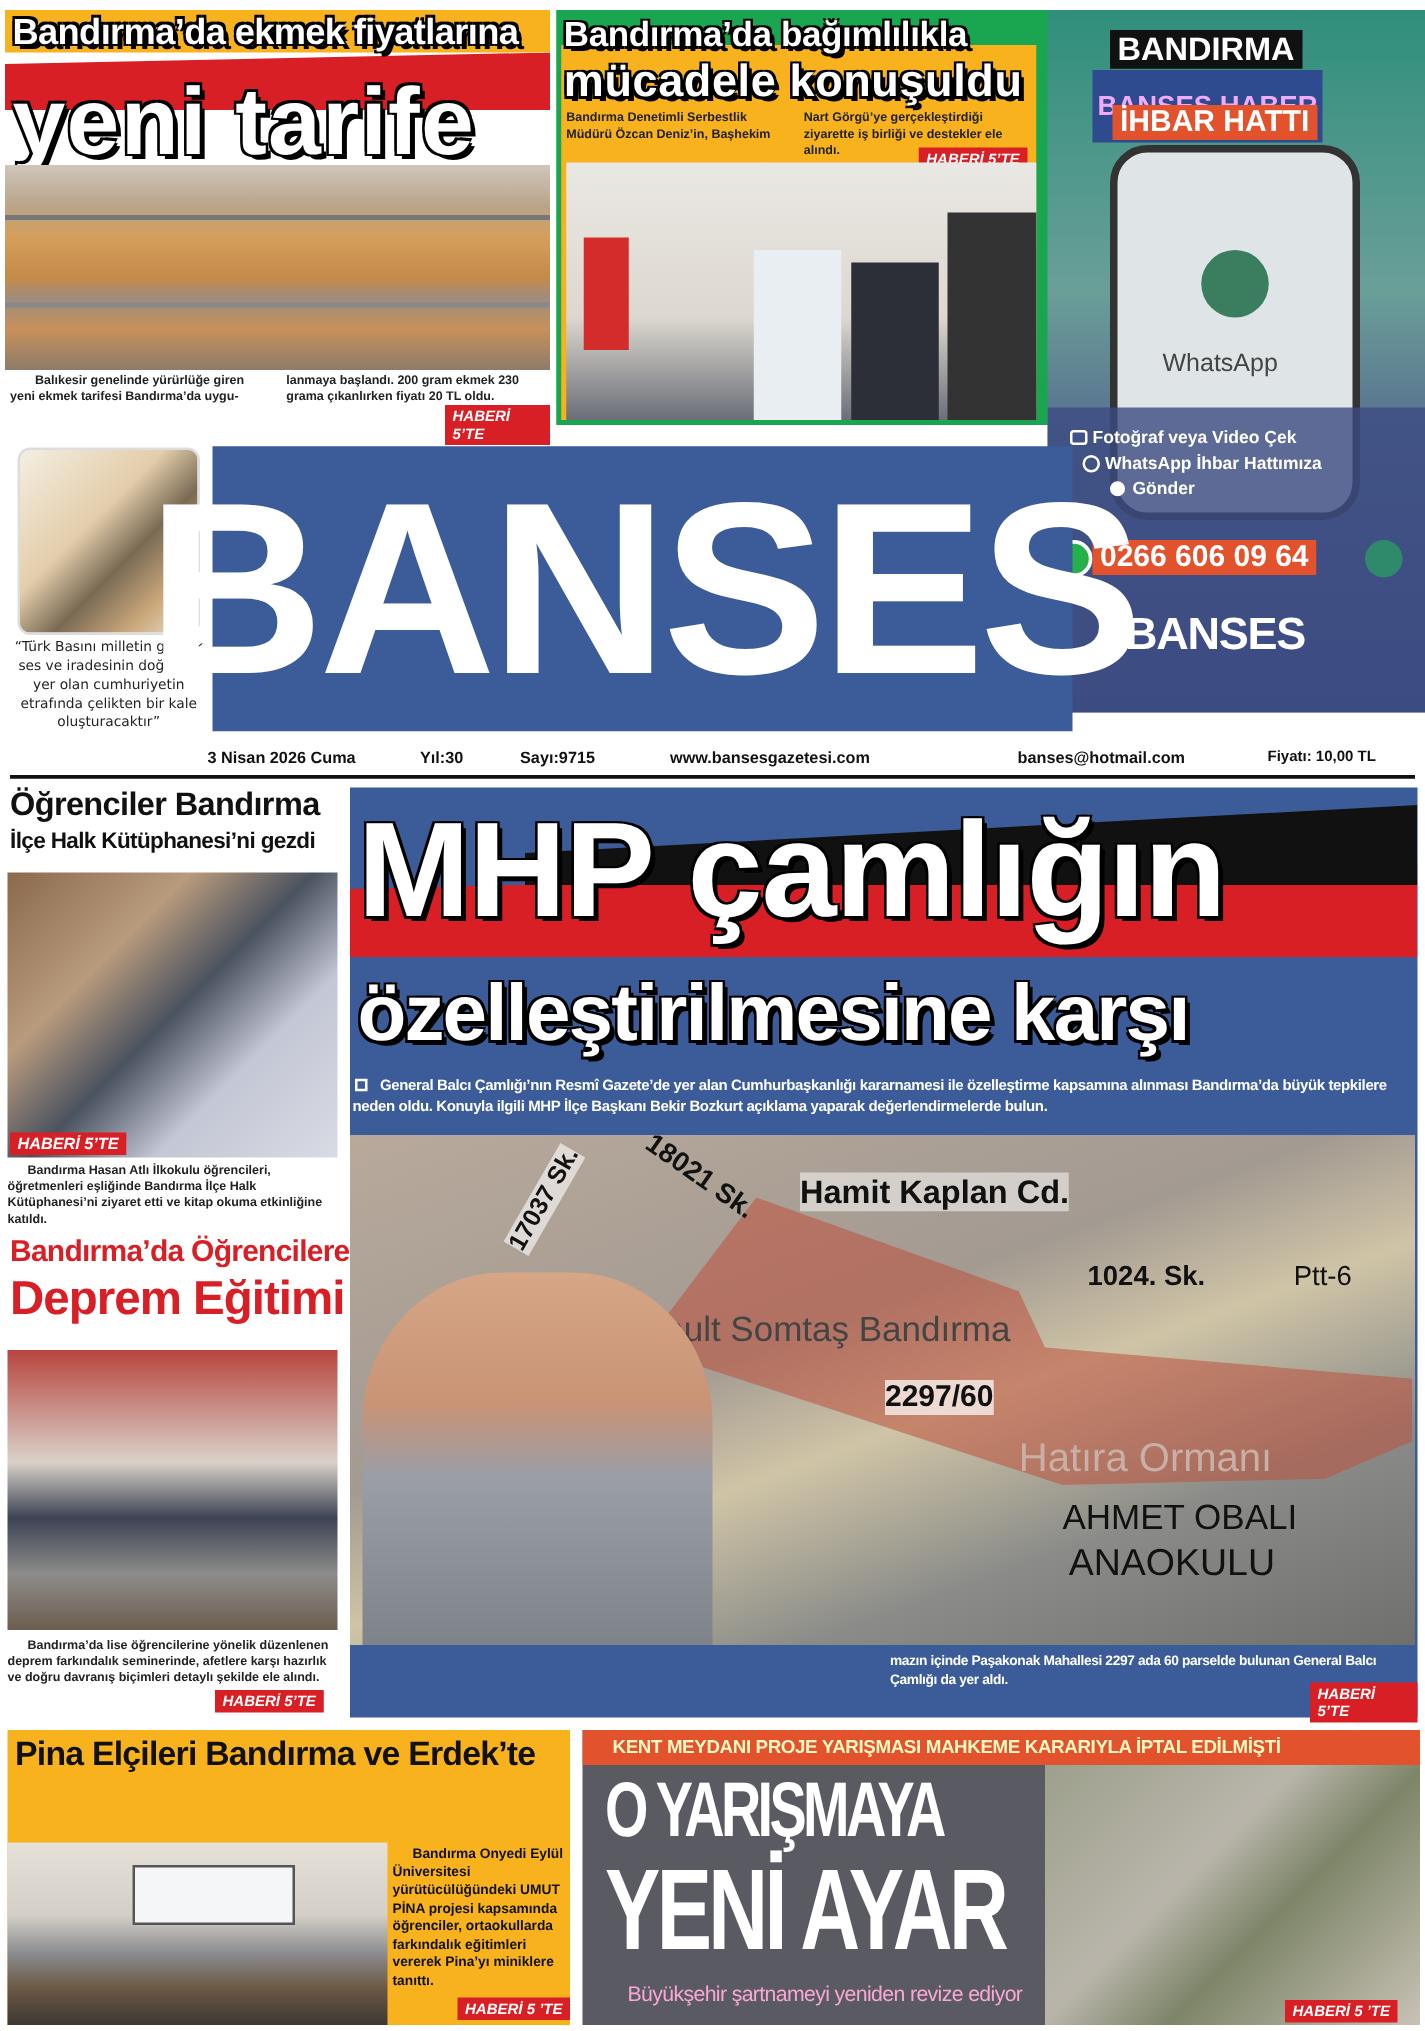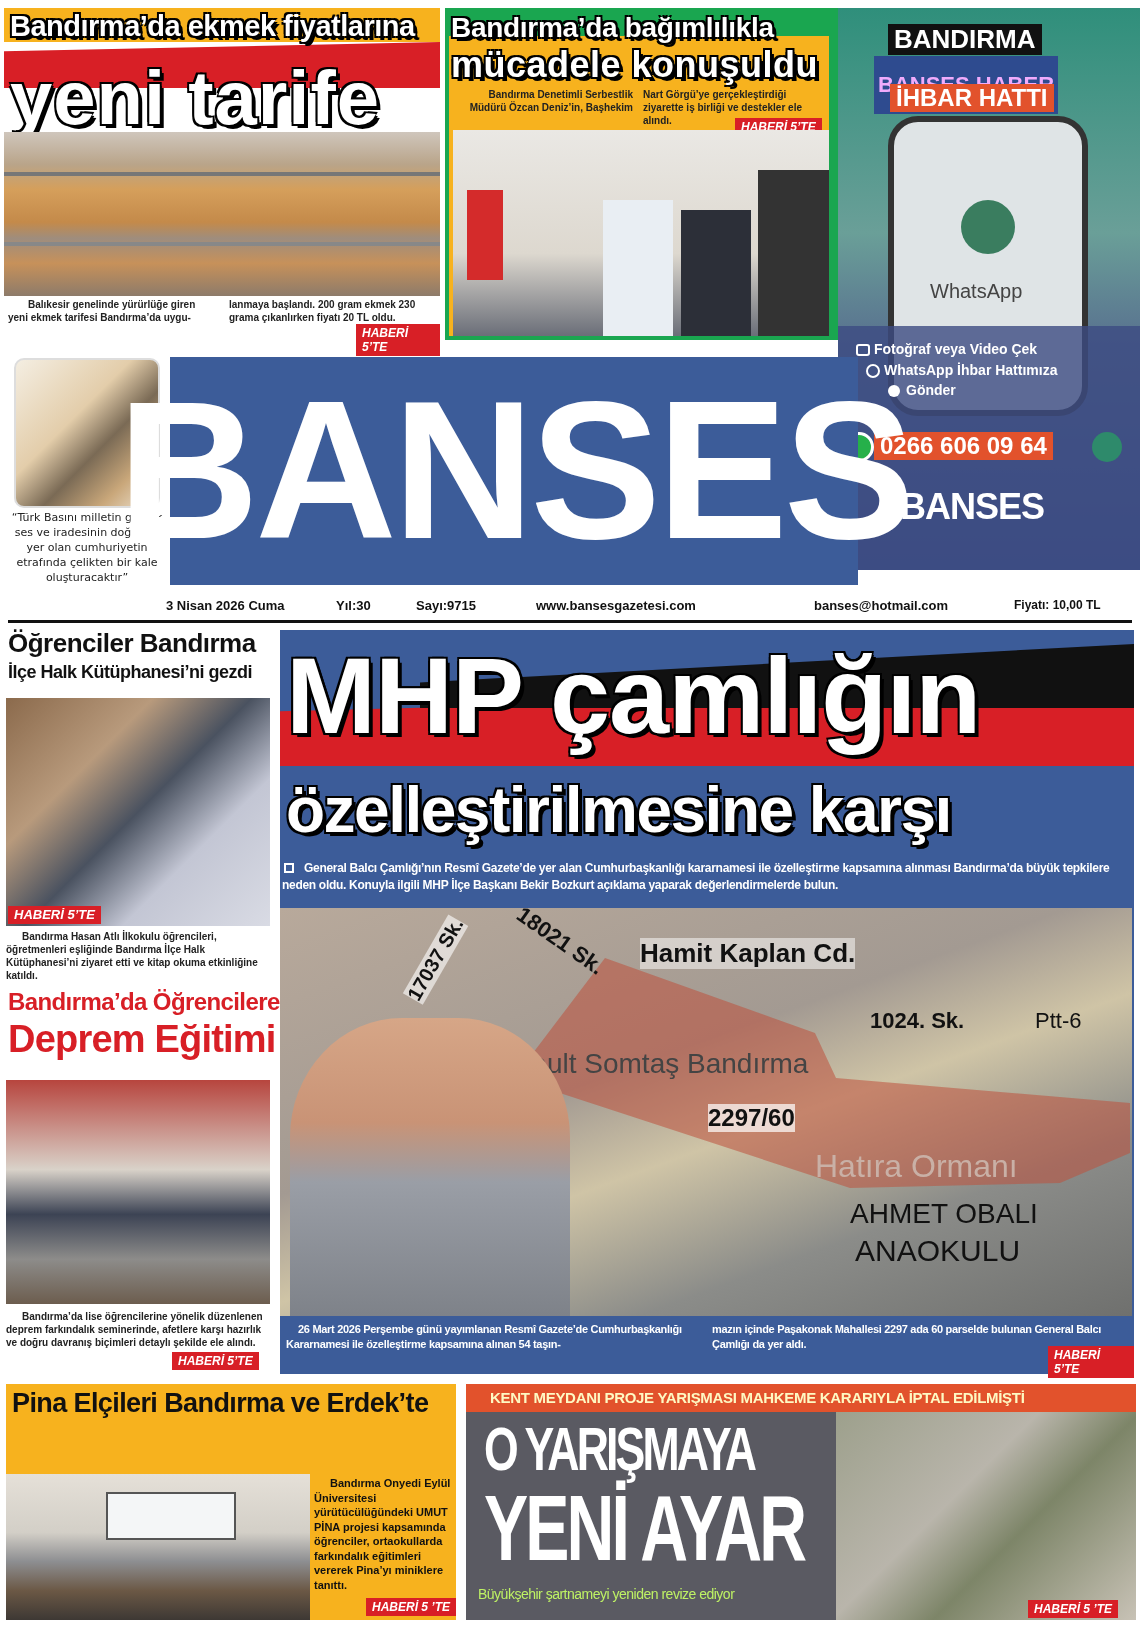--- a/index.html
+++ b/index.html
@@ -24,21 +24,21 @@
   </div>
   <div class="abs small" style="left:4px;top:290px;width:200px;text-indent:20px">Balıkesir genelinde yürürlüğe giren yeni ekmek tarifesi Bandırma’da uygu-</div>
   <div class="abs small" style="left:225px;top:290px;width:210px">lanmaya başlandı. 200 gram ekmek 230 grama çıkanlırken fiyatı 20 TL oldu.</div>
   <div class="badge" style="left:352px;top:316px">HABERİ 5’TE</div>
 </div>
 
 <div class="abs" style="left:445px;top:8px;width:409px;height:332px;background:#1aa650;padding:4px">
   <div class="abs" style="left:4px;top:28px;width:380px;height:300px;background:#f7b21e"></div>
   <div class="abs outline-white" style="left:6px;top:4px;font-size:28px;white-space:nowrap;letter-spacing:-0.3px">Bandırma’da bağımlılıkla</div>
   <div class="abs outline-white" style="left:6px;top:36px;font-size:36px;white-space:nowrap;letter-spacing:0.5px">mücadele konuşuldu</div>
-  <div class="abs small" style="left:8px;top:80px;width:180px;text-align:right;font-size:10px">Bandırma Denetimli Serbestlik Müdürü Özcan Deniz’in, Başhekim</div>
+  <div class="abs small" style="left:8px;top:80px;width:180px;text-align:left;font-size:10px">Bandırma Denetimli Serbestlik Müdürü Özcan Deniz’in, Başhekim</div>
   <div class="abs small" style="left:198px;top:80px;width:184px;font-size:10px">Nart Görgü’ye gerçekleştirdiği ziyarette iş birliği ve destekler ele alındı.</div>
   <div class="badge" style="left:290px;top:110px">HABERİ 5’TE</div>
   <div class="photo" style="left:8px;top:122px;width:376px;height:206px;background:linear-gradient(180deg,#eae8e4 0%,#ddd8cf 60%,#6a6e78 100%)">
     <div class="abs" style="left:14px;top:60px;width:36px;height:90px;background:#d42b2b"></div>
     <div class="abs" style="left:150px;top:70px;width:70px;height:140px;background:#e9eef3"></div>
     <div class="abs" style="left:228px;top:80px;width:70px;height:130px;background:#2c2f38"></div>
     <div class="abs" style="left:305px;top:40px;width:72px;height:170px;background:#333"></div>
   </div>
 </div>
 
@@ -108,34 +108,33 @@
     <span class="abs" style="left:360px;top:30px;font-weight:700;font-size:26px;color:#111;white-space:nowrap;background:rgba(255,255,255,.5)">Hamit Kaplan Cd.</span>
     <span class="abs" style="left:590px;top:100px;font-weight:700;font-size:22px;color:#111;white-space:nowrap">1024. Sk.</span>
     <span class="abs" style="left:755px;top:100px;font-size:22px;color:#111;white-space:nowrap">Ptt-6</span>
     <span class="abs" style="left:200px;top:140px;font-size:28px;color:#444;white-space:nowrap">Renault Somtaş Bandırma</span>
     <span class="abs" style="left:428px;top:196px;font-weight:700;font-size:24px;color:#111;white-space:nowrap;background:rgba(255,255,255,.7)">2297/60</span>
     <span class="abs" style="left:535px;top:240px;font-size:32px;color:#c9b0a6;white-space:nowrap">Hatıra Ormanı</span>
     <span class="abs" style="left:570px;top:290px;font-size:28px;color:#111;white-space:nowrap">AHMET OBALI</span>
     <span class="abs" style="left:575px;top:326px;font-size:30px;color:#111;white-space:nowrap">ANAOKULU</span>
     <div class="abs" style="left:10px;top:110px;width:280px;height:298px;background:linear-gradient(180deg,#d6a687 0%,#c99376 35%,#9a9ea6 55%,#7e8289 100%);border-radius:40% 40% 0 0"></div>
   </div>
-  <div class="abs" style="left:6px;top:692px;width:400px;color:#fff;font-size:11px;line-height:15px;font-weight:700;text-indent:12px;letter-spacing:-0.3px">26 Mart 2026 Perşembe günü yayımlanan Resmî Gazete’de Cumhurbaşkanlığı Kararnamesi ile özelleştirme kapsamına alınan 54 taşın-</div>
   <div class="abs" style="left:432px;top:692px;width:400px;color:#fff;font-size:11px;line-height:15px;font-weight:700;letter-spacing:-0.3px">mazın içinde Paşakonak Mahallesi 2297 ada 60 parselde bulunan General Balcı Çamlığı da yer aldı.</div>
   <div class="badge" style="left:768px;top:716px">HABERİ 5’TE</div>
 </div>
 
 <div class="abs" style="left:6px;top:1384px;width:450px;height:236px;background:#f7b21e">
   <div class="abs" style="left:6px;top:4px;font-size:27px;font-weight:900;white-space:nowrap;letter-spacing:-0.6px">Pina Elçileri Bandırma ve Erdek’te</div>
   <div class="photo" style="left:0;top:90px;width:304px;height:146px;background:linear-gradient(180deg,#e5e0d8 0%,#d3cfc7 40%,#8d8e91 60%,#6b5845 80%,#3d3834 100%)">
     <div class="abs" style="left:100px;top:18px;width:130px;height:48px;background:#f4f6f7;border:2px solid #555"></div>
   </div>
   <div class="abs" style="left:308px;top:92px;width:140px;font-size:11px;font-weight:700;line-height:14.5px;text-indent:16px">Bandırma Onyedi Eylül Üniversitesi yürütücülüğündeki UMUT PİNA projesi kapsamında öğrenciler, ortaokullarda farkındalık eğitimleri vererek Pina’yı miniklere tanıttı.</div>
   <div class="badge" style="left:360px;top:214px">HABERİ 5 ’TE</div>
 </div>
 
 <div class="abs" style="left:466px;top:1384px;width:670px;height:236px;background:#5a5a62;overflow:hidden">
   <div class="abs" style="left:0;top:0;width:670px;height:28px;background:#e2522c;color:#fef9c3;font-weight:700;font-size:15px;line-height:28px;padding-left:24px;white-space:nowrap;letter-spacing:-0.3px">KENT MEYDANI PROJE YARIŞMASI MAHKEME KARARIYLA İPTAL EDİLMİŞTİ</div>
   <div class="photo" style="left:370px;top:28px;width:300px;height:208px;background:linear-gradient(135deg,#9da08c 0%,#b9b5ab 40%,#7d8568 60%,#c8c2b6 100%)"></div>
   <div class="abs" style="left:18px;top:28px;color:#fff;font-weight:900;font-size:62px;line-height:74px;white-space:nowrap;letter-spacing:-4px;transform:scaleX(.72);transform-origin:left">O YARIŞMAYA</div>
   <div class="abs" style="left:18px;top:92px;color:#fff;font-weight:900;font-size:92px;line-height:104px;white-space:nowrap;letter-spacing:-4px;transform:scaleX(.72);transform-origin:left">YENİ AYAR</div>
-  <div class="abs" style="left:12px;top:202px;color:#bef264;font-size:14px;white-space:nowrap;letter-spacing:-0.5px">Büyükşehir şartnameyi yeniden revize ediyor</div>
+  <div class="abs" style="left:36px;top:202px;color:#f9a8d4;font-size:17px;white-space:nowrap;letter-spacing:-0.5px">Büyükşehir şartnameyi yeniden revize ediyor</div>
   <div class="badge" style="left:562px;top:216px">HABERİ 5 ’TE</div>
 </div>
 
 </body></html>

